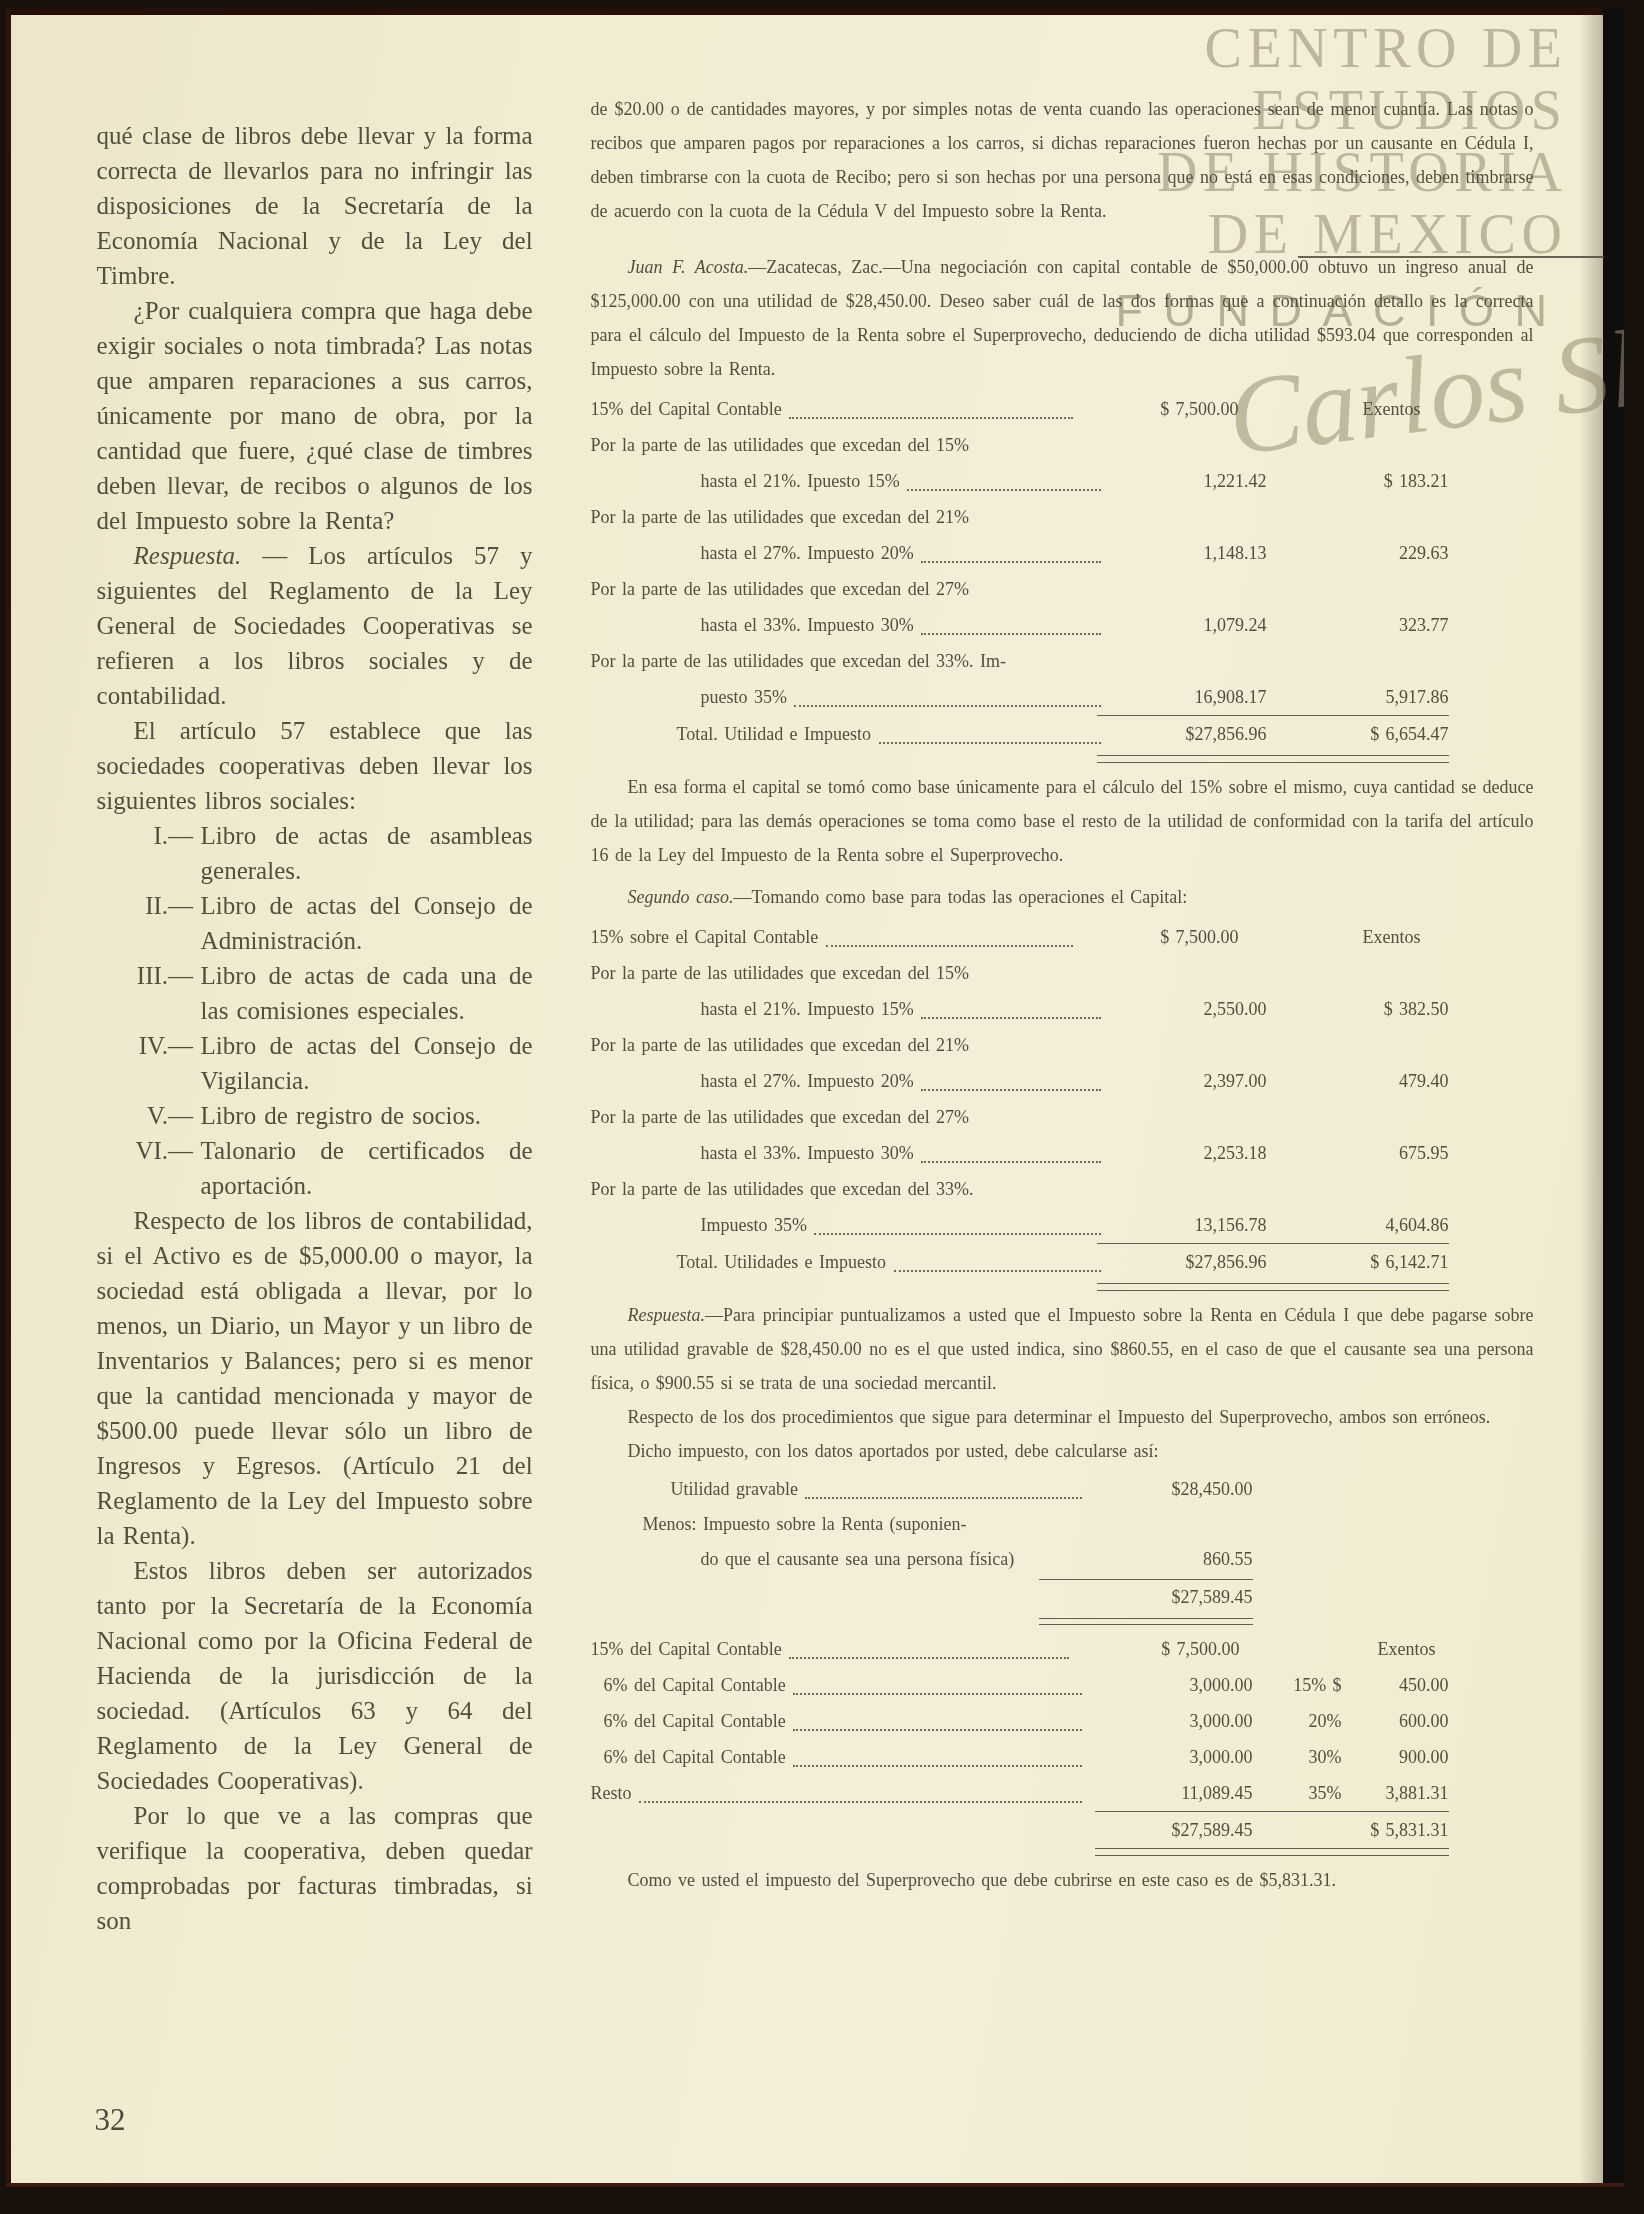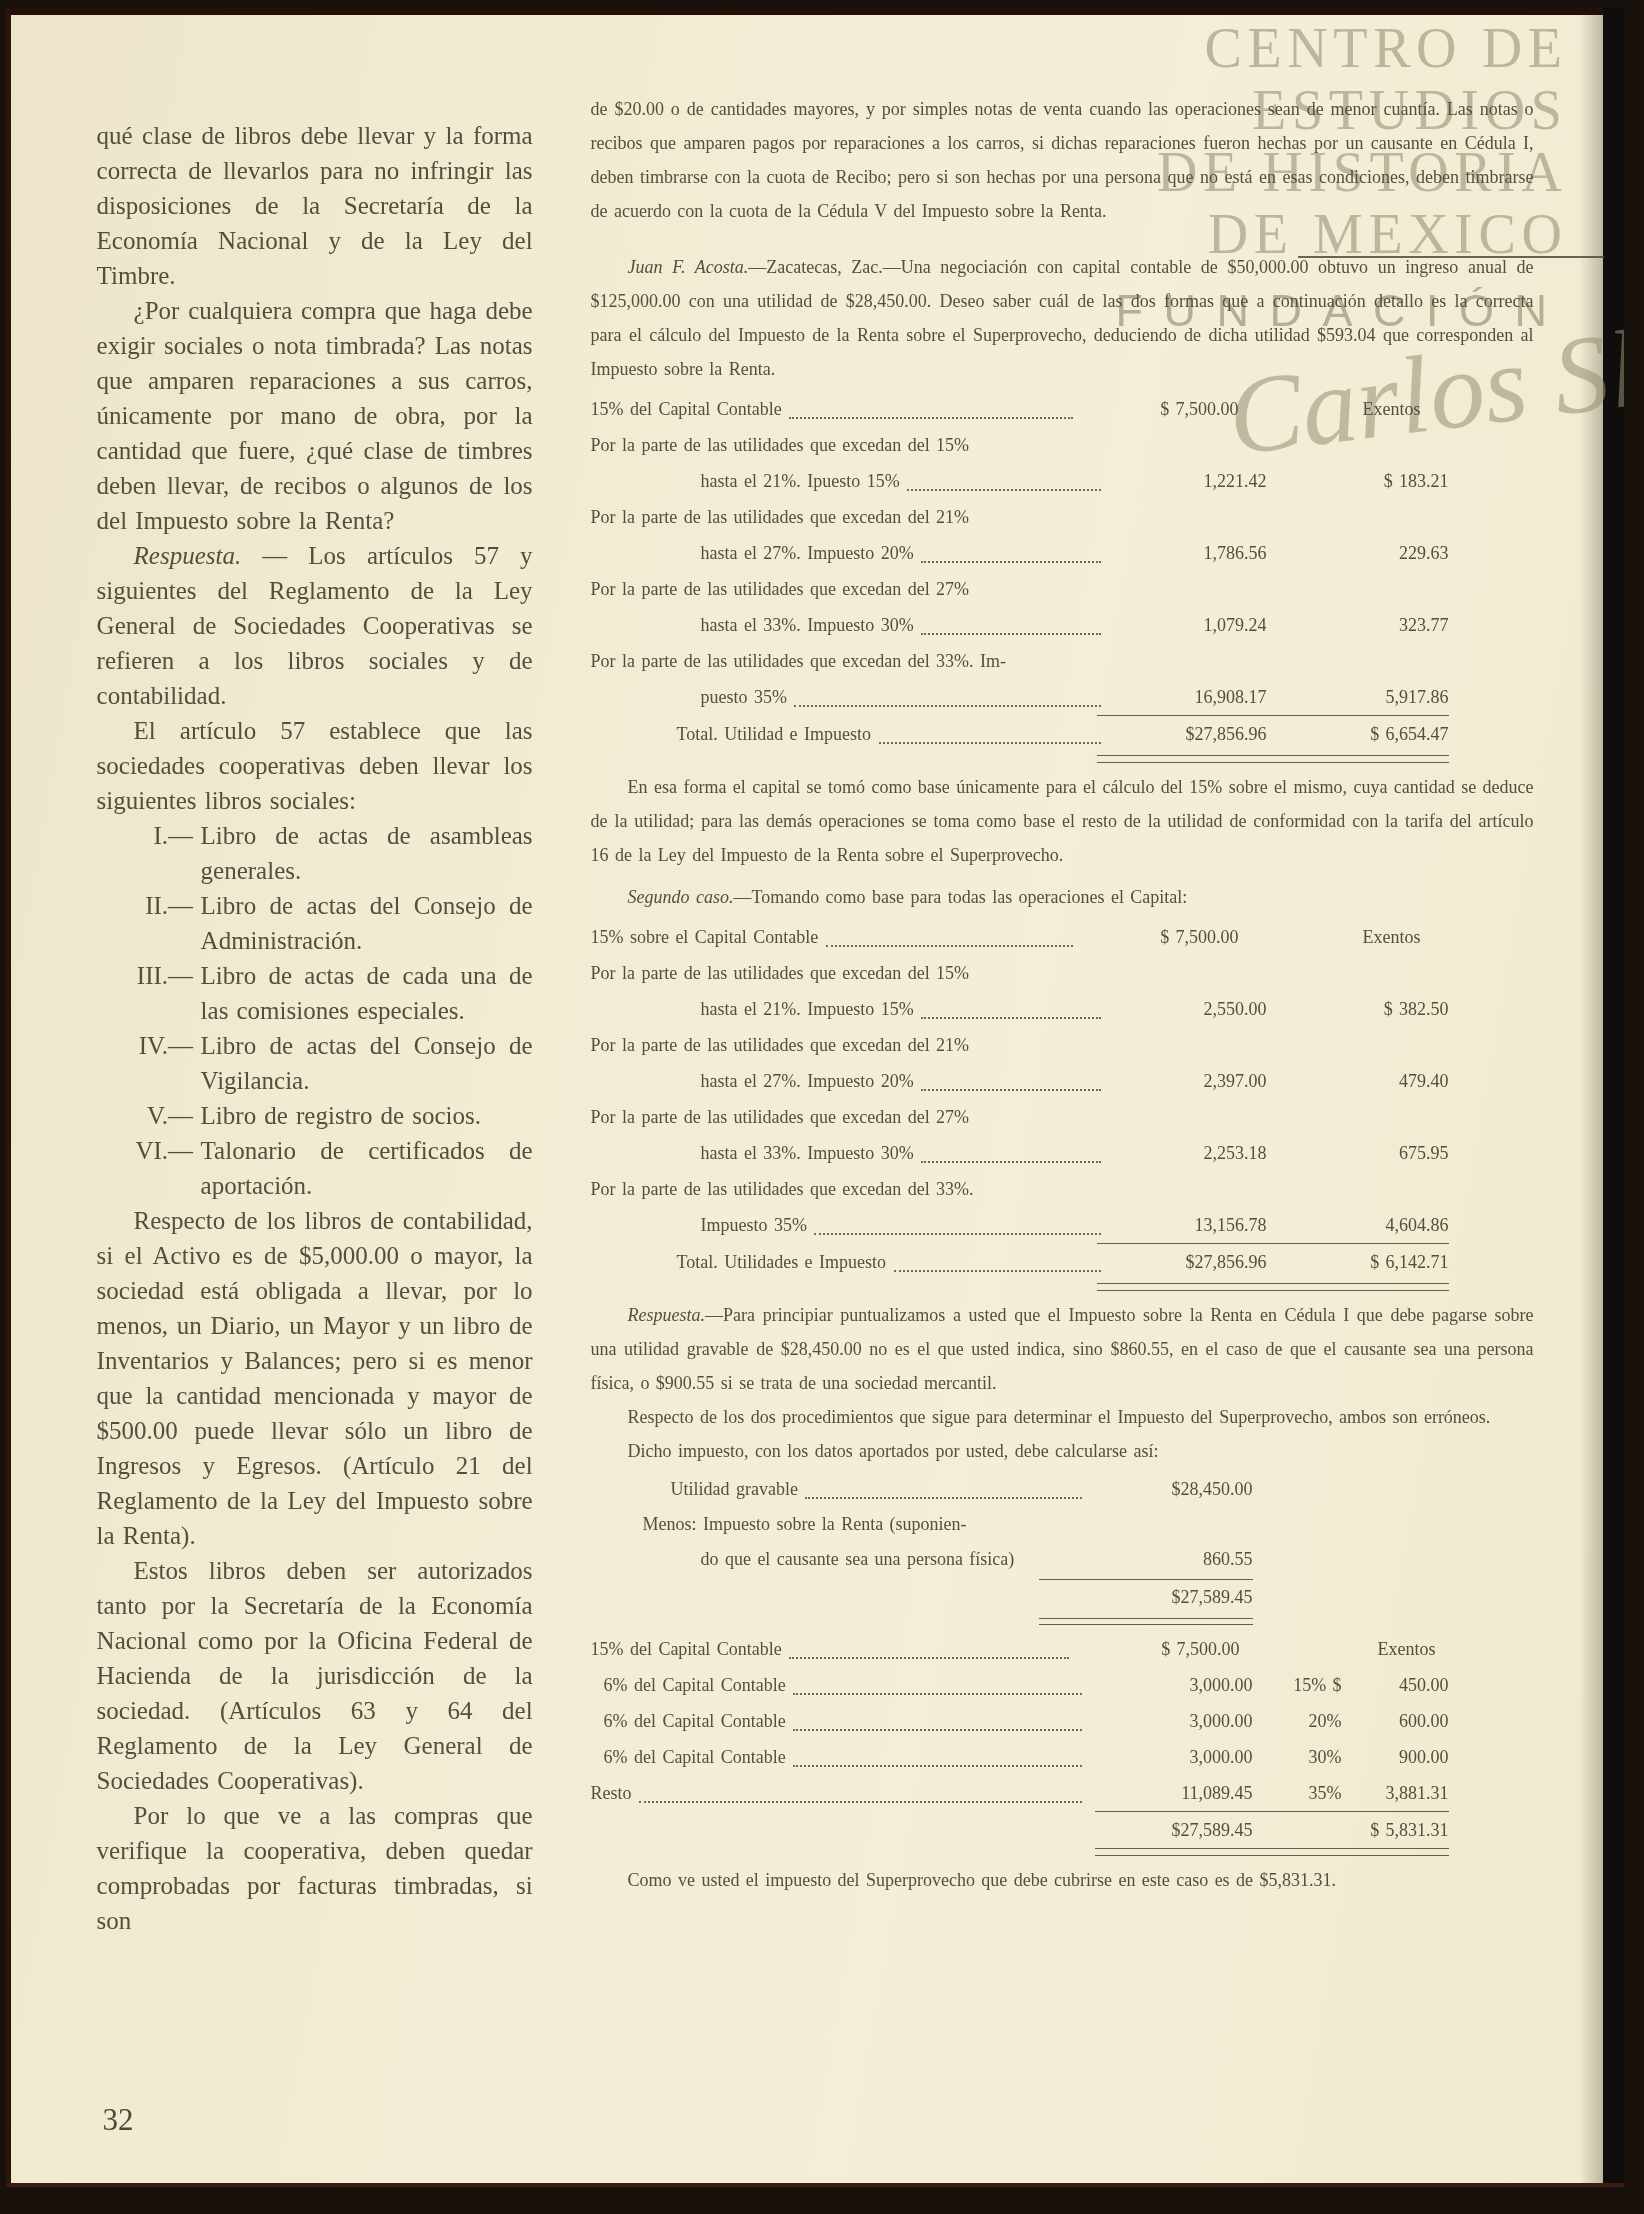--- a/index.html
+++ b/index.html
@@ -92,21 +92,21 @@
   .t3 .b1 { flex:0 0 163px; text-align:right; white-space:nowrap; }
   .t3 .b2 { flex:0 0 89px; text-align:right; white-space:nowrap; }
   .t3 .b3 { flex:0 0 107px; text-align:right; white-space:nowrap; }
   .t3 .b23 { flex:0 0 196px; text-align:right; white-space:nowrap; }
   .t3 .fill { flex:1 1 auto; }
   .t3 .sline { border-top:1.9px solid rgba(82,76,62,0.9); height:0; align-self:center; }
   .t3 .dline { border-top:1.9px solid rgba(82,76,62,0.9); border-bottom:1.9px solid rgba(82,76,62,0.9); height:5.6px; align-self:center; }
   .t3 .rl { flex:0 0 163px; margin-left:9.3px; }
   .t3 .rr { flex:0 0 191px; }
 
-  .page-number { position:absolute; left:97px; top:2094px; font-size:31px; color:#4e4939; z-index:2; }
+  .page-number { position:absolute; left:89px; top:2094px; font-size:31px; color:#4e4939; z-index:2; }
   i { font-style:italic; }
 </style>
 </head>
 <body>
 
 <div class="page">
 
   <div class="watermark">
     <div class="wm-line">CENTRO DE</div>
     <div class="wm-line">ESTUDIOS</div>
@@ -171,21 +171,21 @@
           <span class="dots"></span>
           <span class="a1">1,221.42</span>
           <span class="a2">$   183.21</span>
         </div>
       </div>
       <div>
         <div>Por la parte de las utilidades que excedan del 21%</div>
         <div class="tline2">
           <span>hasta el 27%.  Impuesto 20%</span>
           <span class="dots"></span>
-          <span class="a1">1,786.56</span>
+          <span class="a1">1,148.13</span>
           <span class="a2">229.63</span>
         </div>
       </div>
       <div>
         <div>Por la parte de las utilidades que excedan del 27%</div>
         <div class="tline2">
           <span>hasta el 33%.  Impuesto 30%</span>
           <span class="dots"></span>
           <span class="a1">1,079.24</span>
           <span class="a2">323.77</span>

